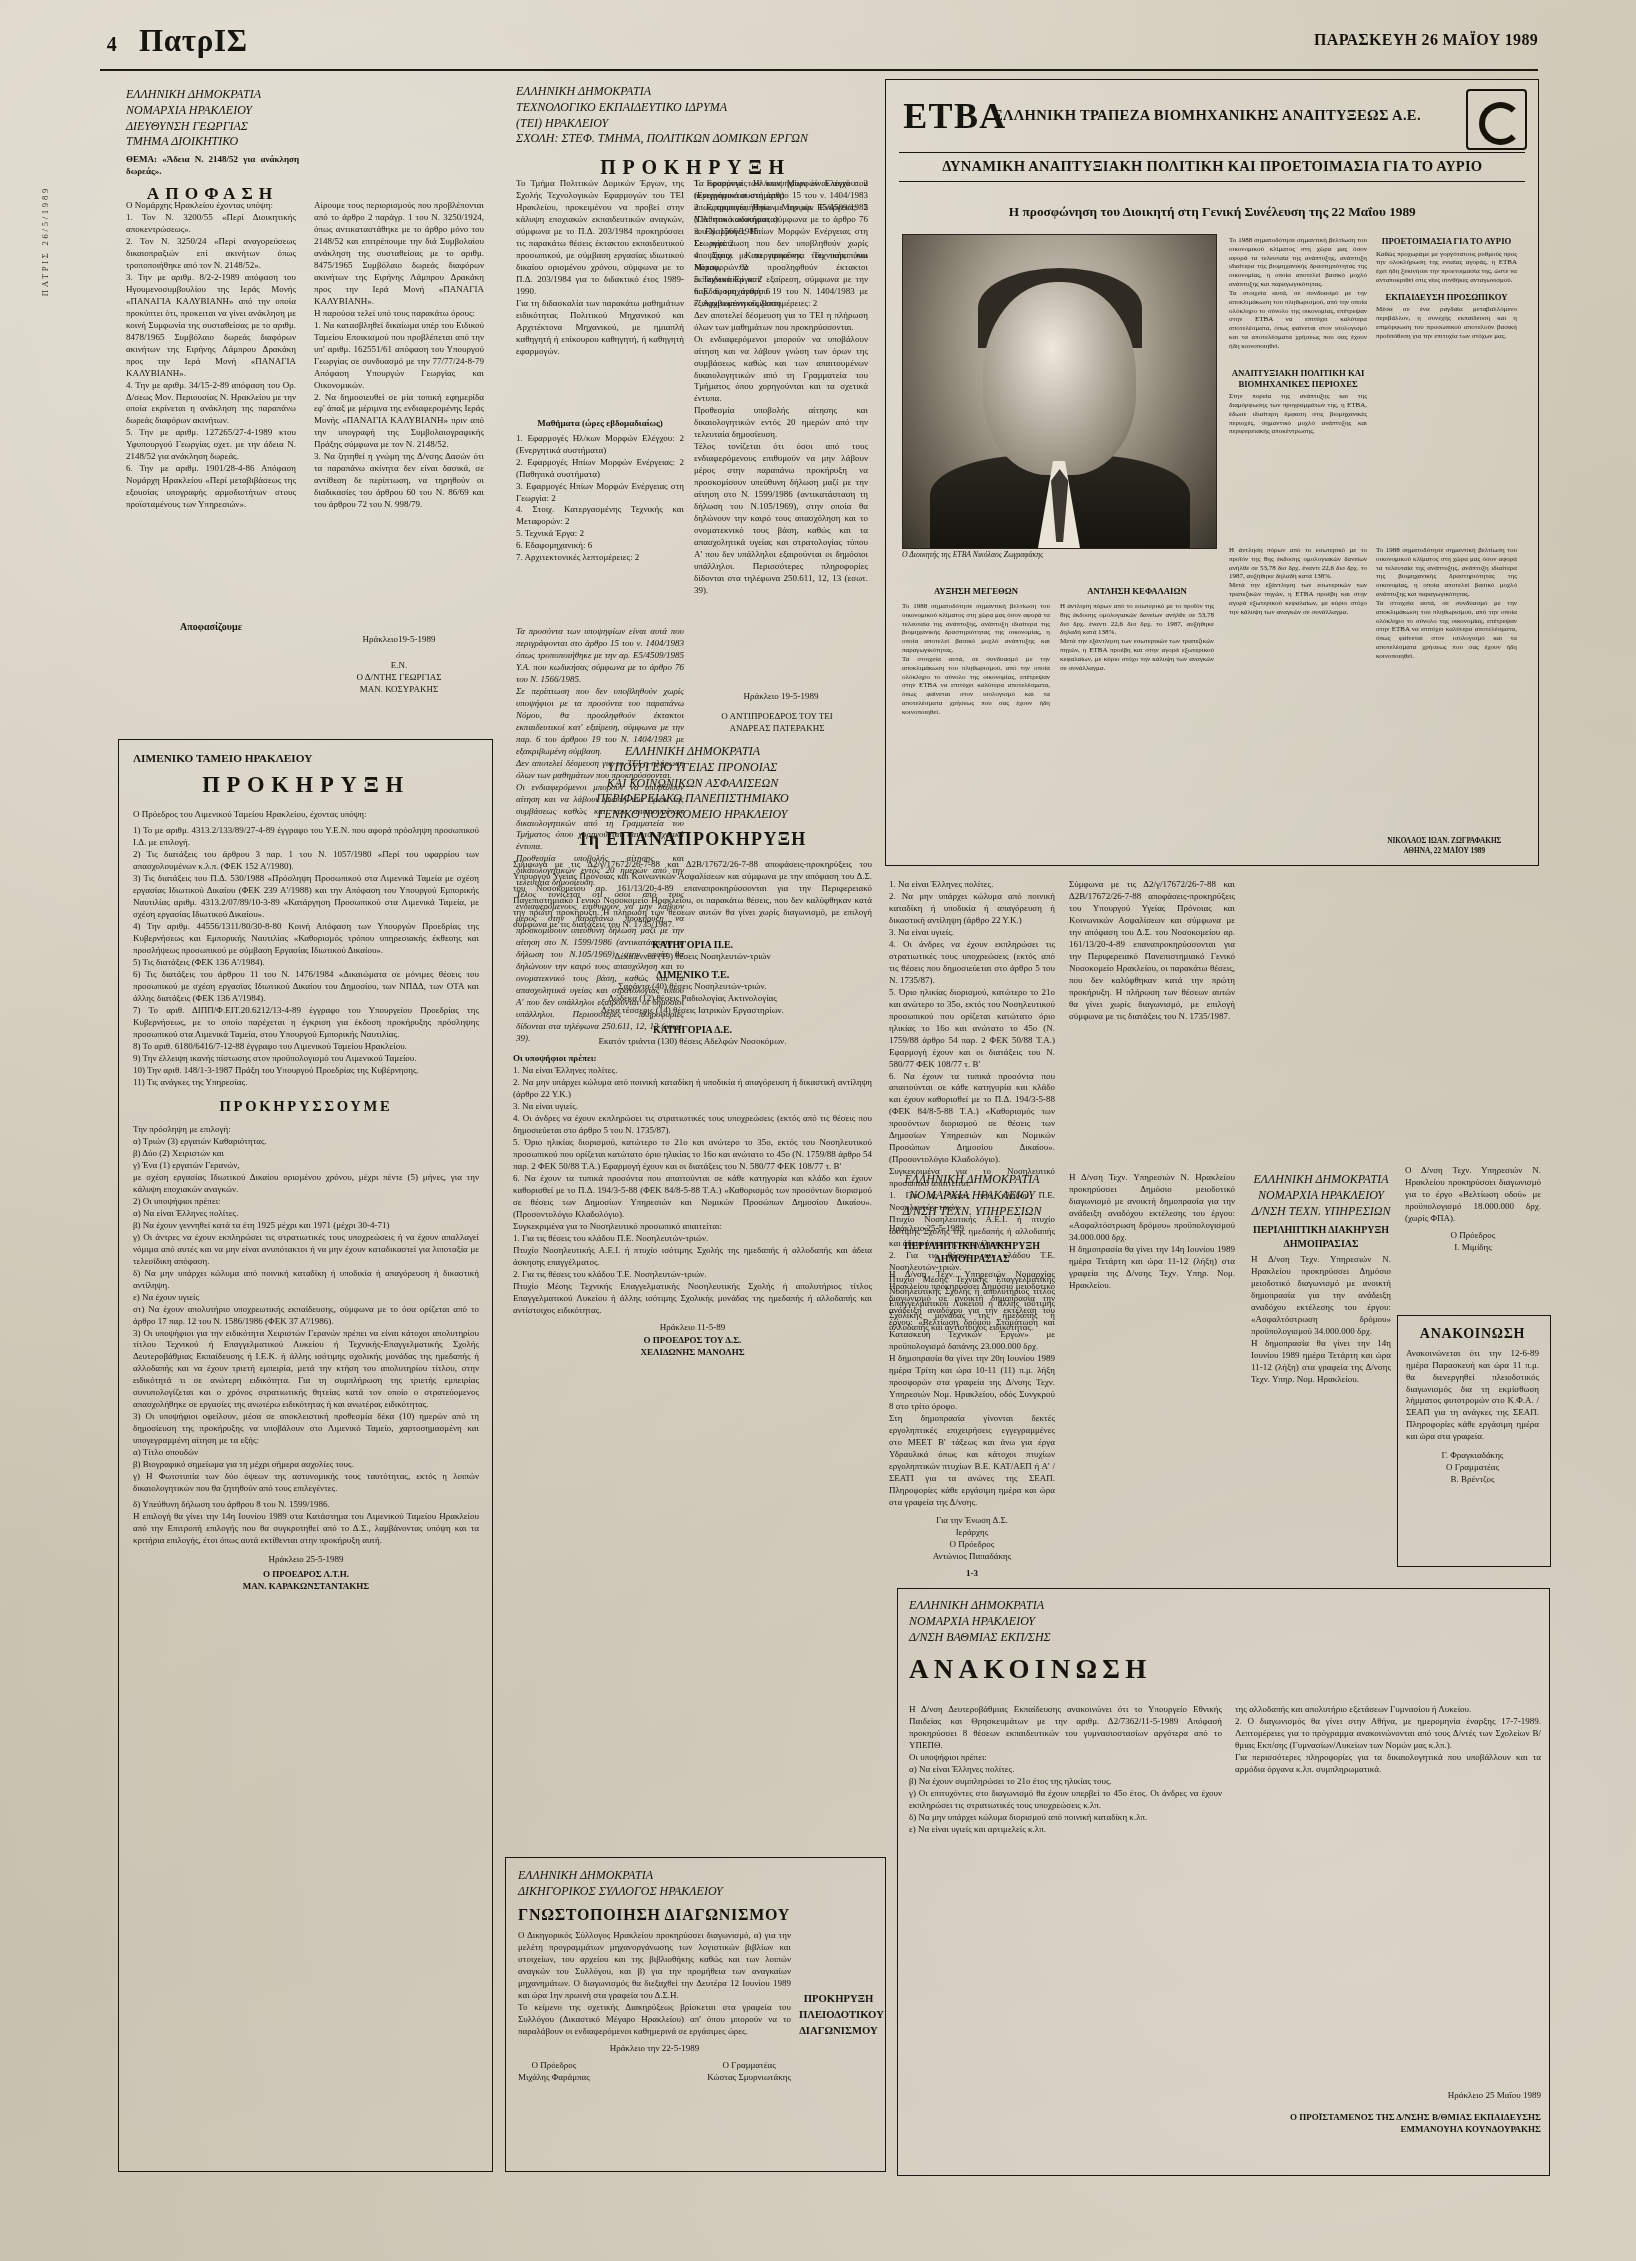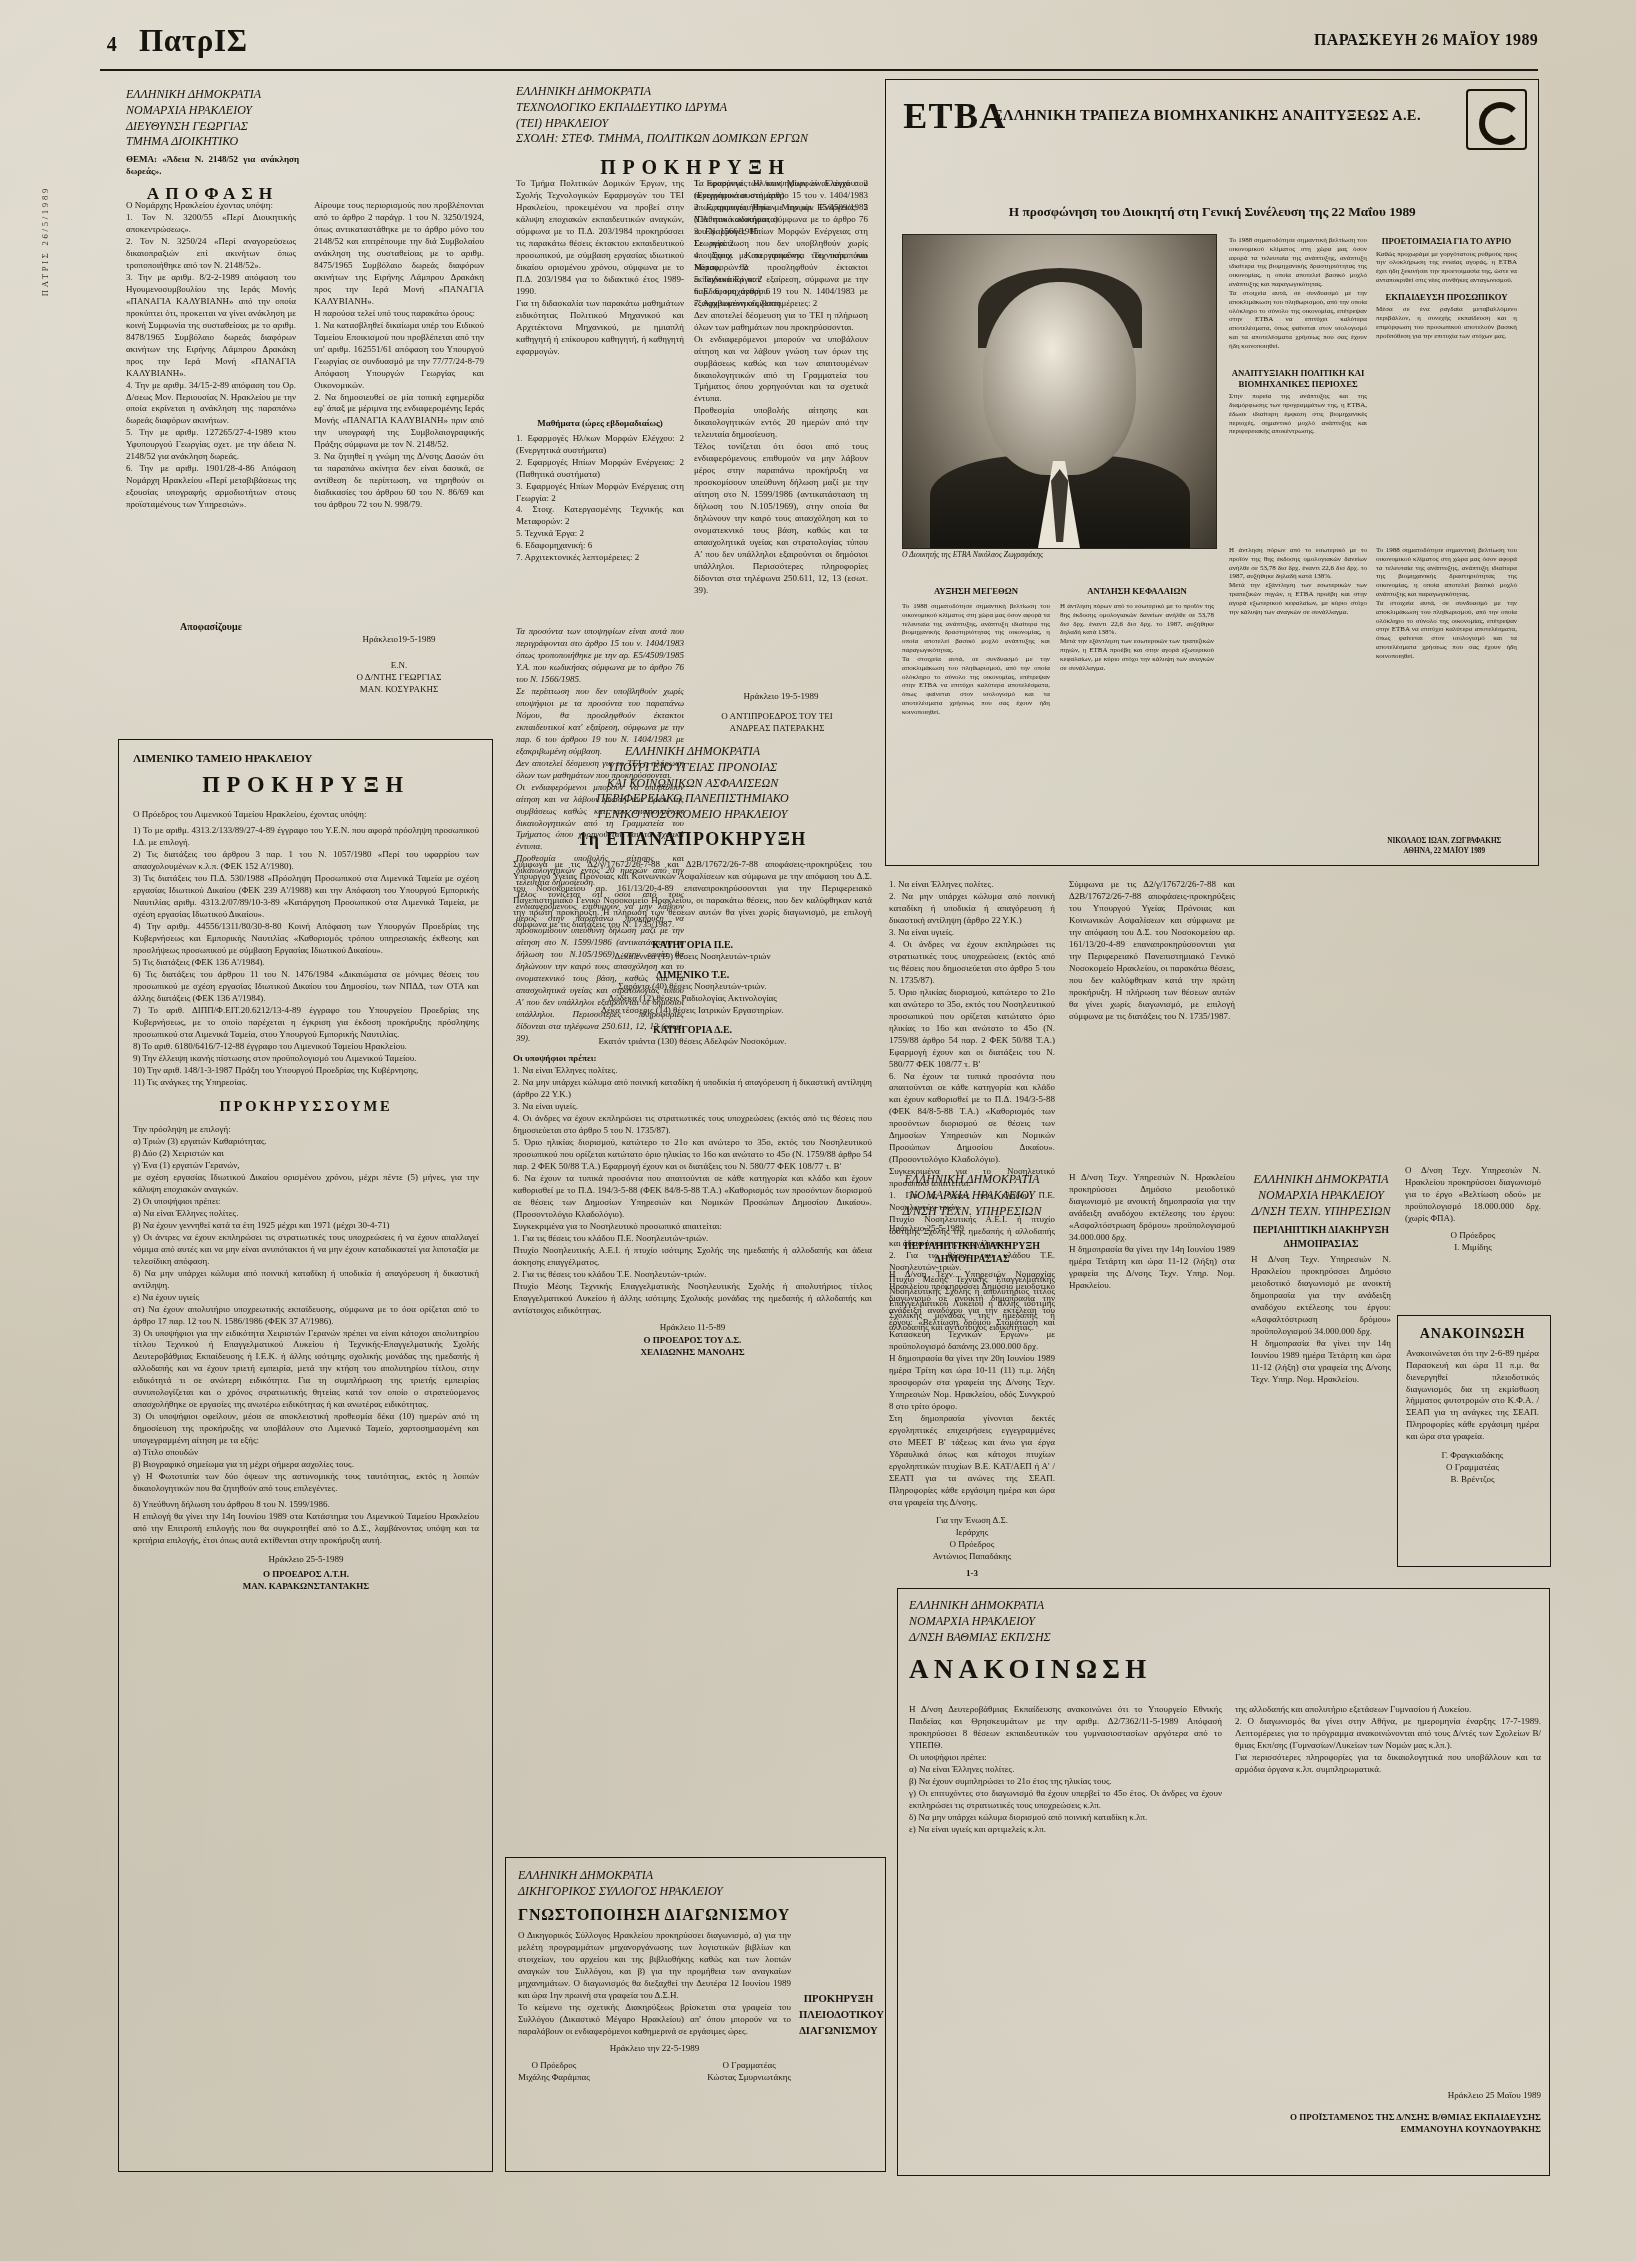--- a/index.html
+++ b/index.html
@@ -137,20 +137,21 @@
 Προθεσμία υποβολής αίτησης και δικαιολογητικών εντός 20 ημερών από την τελευταία δημοσίευση.
 Τέλος τονίζεται ότι όσοι από τους ενδιαφερόμενους επιθυμούν να μην λάβουν μέρος στην παραπάνω προκήρυξη να προσκομίσουν υπεύθυνη δήλωση μαζί με την αίτηση στο Ν. 1599/1986 (αντικατάσταση τη δήλωση του Ν.105/1969), στην οποία θα δηλώνουν την καιρό τους απασχόληση και το ονοματεκνικό τους βάση, καθώς και τα απασχολητικά υγείας και στρατολογίας τύπου Α' που δεν υπάλληλοι εξαιρούνται οι δημόσιοι υπάλληλοι. Περισσότερες πληροφορίες δίδονται στα τηλέφωνα 250.611, 12, 13 (εσωτ. 39).</div>
   <div class="col center" style="left:694px;top:691px;width:174px;">Ηράκλειο 19-5-1989</div>
   <div class="col sig" style="left:690px;top:710px;width:174px;white-space:pre-line;">Ο ΑΝΤΙΠΡΟΕΔΡΟΣ ΤΟΥ ΤΕΙ
 ΑΝΔΡΕΑΣ ΠΑΤΕΡΑΚΗΣ</div>
 
   <div id="etva">
     <div class="etva-word">ETBA</div>
     <div class="etva-logo"></div>
     <div class="etva-sub1">ΕΛΛΗΝΙΚΗ ΤΡΑΠΕΖΑ ΒΙΟΜΗΧΑΝΙΚΗΣ ΑΝΑΠΤΥΞΕΩΣ Α.Ε.</div>
+    <div class="etva-band">ΔΥΝΑΜΙΚΗ ΑΝΑΠΤΥΞΙΑΚΗ ΠΟΛΙΤΙΚΗ ΚΑΙ ΠΡΟΕΤΟΙΜΑΣΙΑ ΓΙΑ ΤΟ ΑΥΡΙΟ</div>
     <div class="etva-sub2">Η προσφώνηση του Διοικητή στη Γενική Συνέλευση της 22 Μαΐου 1989</div>
 
     <div class="portrait">
       <div class="body"></div>
       <div class="hair"></div>
       <div class="face"></div>
       <div class="shirt"></div>
       <div class="tie"></div>
     </div>
     <div class="cap">Ο Διοικητής της ΕΤΒΑ Νικόλαος Ζωγραφάκης</div>
@@ -326,21 +327,21 @@
 
   <div class="col" style="left:1405px;top:1165px;width:136px;">
     <div style="white-space:pre-line;">Ο Δ/νση Τεχν. Υπηρεσιών Ν. Ηρακλείου προκηρύσσει διαγωνισμό για το έργο «Βελτίωση οδού» με προϋπολογισμό 18.000.000 δρχ. (χωρίς ΦΠΑ).</div>
     <div class="sig" style="white-space:pre-line;margin-top:4px;">Ο Πρόεδρος
 Ι. Μιμίδης</div>
   </div>
 
   <div class="box" style="left:1397px;top:1315px;width:152px;height:250px;"></div>
   <div class="col" style="left:1406px;top:1325px;width:133px;">
     <div class="bar-title" style="font-size:14px;letter-spacing:0.7px;margin-bottom:4px;">ΑΝΑΚΟΙΝΩΣΗ</div>
-    <div style="white-space:pre-line;">Ανακοινώνεται ότι την 2-6-89 ημέρα Παρασκευή και ώρα 11 π.μ. θα διενεργηθεί πλειοδοτικός διαγωνισμός δια τη εκμίσθωση λήμματος φυτοτρομών στο Κ.Φ.Α. / ΣΕΑΠ για τη ανάγκες της ΣΕΑΠ. Πληροφορίες κάθε εργάσιμη ημέρα και ώρα στα γραφεία.</div>
+    <div style="white-space:pre-line;">Ανακοινώνεται ότι την 12-6-89 ημέρα Παρασκευή και ώρα 11 π.μ. θα διενεργηθεί πλειοδοτικός διαγωνισμός δια τη εκμίσθωση λήμματος φυτοτρομών στο Κ.Φ.Α. / ΣΕΑΠ για τη ανάγκες της ΣΕΑΠ. Πληροφορίες κάθε εργάσιμη ημέρα και ώρα στα γραφεία.</div>
     <div class="sig" style="white-space:pre-line;margin-top:5.3px;">Γ. Φραγκιαδάκης
 Ο Γραμματέας
 Β. Βρέντζος</div>
   </div>
 
   <div class="box" style="left:897px;top:1588px;width:651px;height:586px;"></div>
   <div class="col" style="left:909px;top:1598px;width:373px;">
     <div class="hdr-small" style="white-space:pre-line;">ΕΛΛΗΝΙΚΗ ΔΗΜΟΚΡΑΤΙΑ
 ΝΟΜΑΡΧΙΑ ΗΡΑΚΛΕΙΟΥ
 Δ/ΝΣΗ ΒΑΘΜΙΑΣ ΕΚΠ/ΣΗΣ</div>

